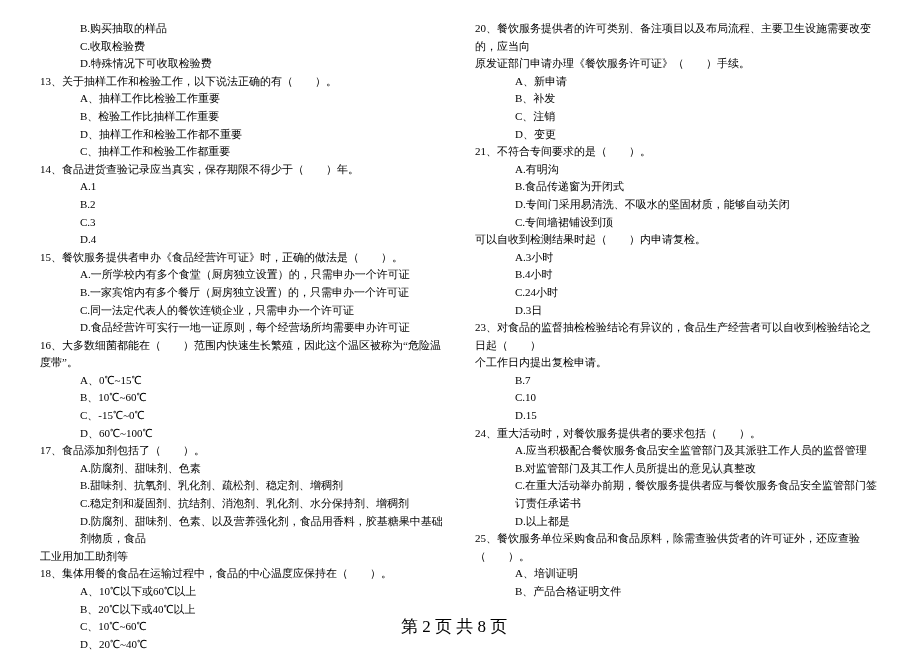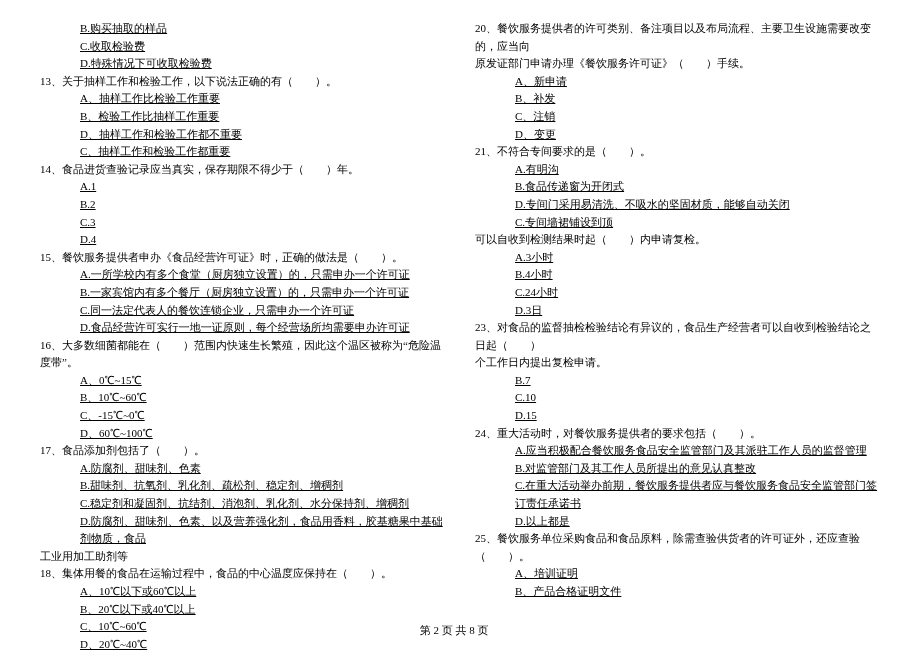--- a/index.html
+++ b/index.html
@@ -19,29 +19,29 @@
     display: flex;
     gap: 30px;
   }
   .col {
     flex: 1;
     min-width: 0;
   }
   .line {
     display: block;
   }
-  .indent1 { padding-left: 40px; text-decoration: underline; }
+  .indent1 { padding-left: 40px; }
   .indent0 { padding-left: 0px; }
   .footer {
     position: absolute;
     bottom: 10px;
     left: 0;
     right: 12px;
     text-align: center;
-    font-size: 11px;
+    font-size: 17px;
   }
 </style>
 </head>
 <body>
 
 <div class="columns">
   <div class="col" id="left-col">
       <span class="line indent1">B.购买抽取的样品</span>
       <span class="line indent1">C.收取检验费</span>
       <span class="line indent1">D.特殊情况下可收取检验费</span>

